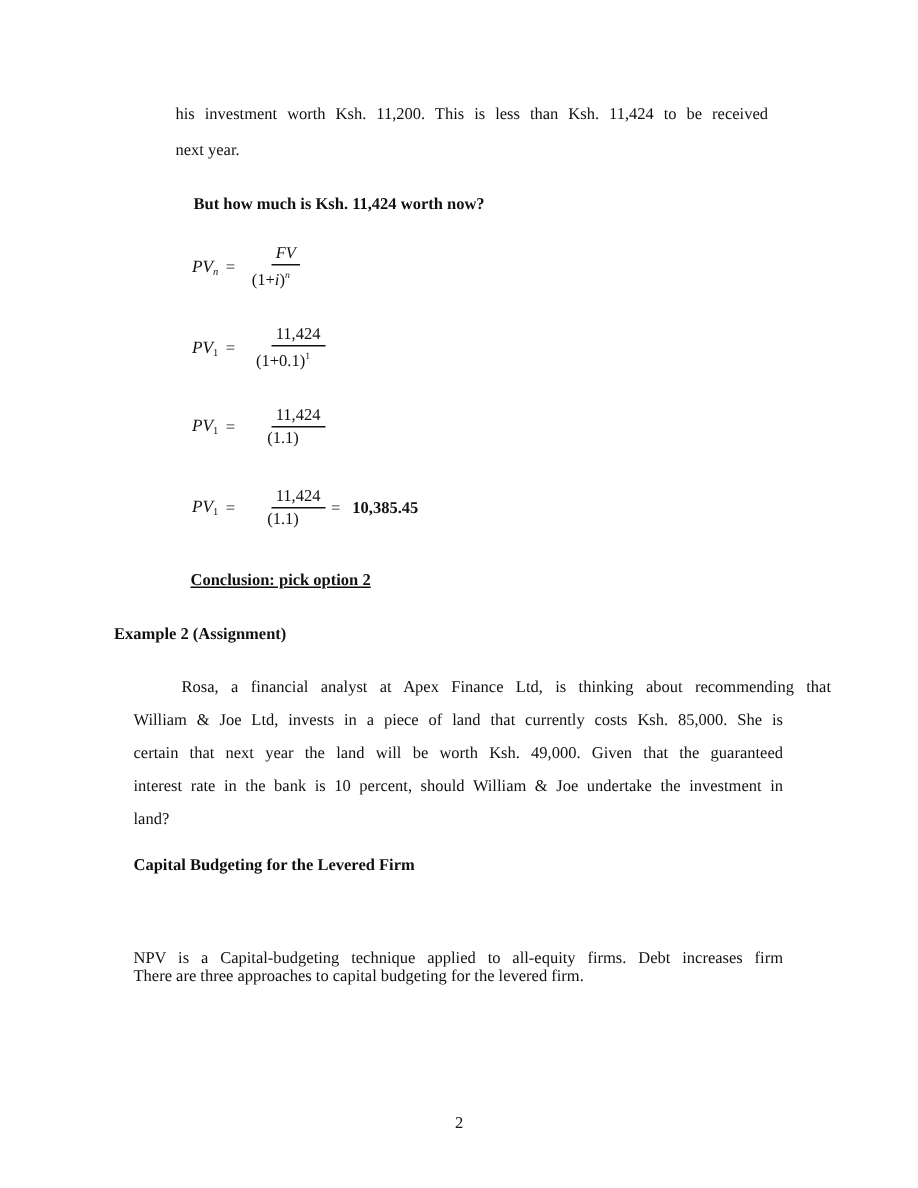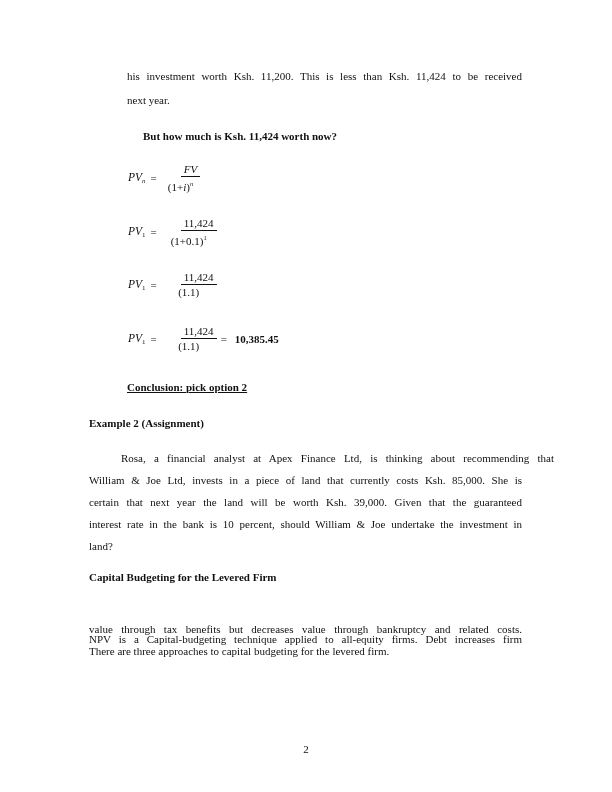--- a/index.html
+++ b/index.html
@@ -32,21 +32,21 @@
       left: 89px;
       width: 433px;
       font-size: 11px;
       text-align: justify;
       text-align-last: justify;
       white-space: nowrap;
     }
     .justify.last {
       text-align-last: left;
     }
-    .indent { left: 127px; width: 395px; }
+    .indent { left: 117px; width: 395px; }
     .bold { font-weight: bold; }
     .underline { text-decoration: underline; }
 
     
     .formula {
       position: absolute;
       left: 128px;
       display: flex;
       align-items: center;
       font-size: 11px;
@@ -97,21 +97,21 @@
     }
   </style>
 </head>
 <body>
 
 <div class="page">
 
   <div class="justify indent" style="top:70px;">his investment worth Ksh. 11,200. This is less than Ksh. 11,424 to be received</div>
   <div class="justify indent last" style="top:94px;">next year.</div>
 
-  <div class="line bold" style="left:143px; top:129px;">But how much is Ksh. 11,424 worth now?</div>
+  <div class="line bold" style="left:129px; top:129px;">But how much is Ksh. 11,424 worth now?</div>
 
   <div class="formula" style="top:163px;">
     <span class="lhs"><span>PV</span><sub>n</sub></span>
     <span class="eq">=</span>
     <span class="frac">
       <span class="num italic">FV</span>
       <span class="den"><span>(1+</span><i>i</i><span>)</span><sup><i>n</i></sup></span>
     </span>
   </div>
 
@@ -139,26 +139,25 @@
     <span class="frac">
       <span class="num">11,424</span>
       <span class="den">(1.1)</span>
     </span>
     <span class="eq" style="margin-left:4px;">=</span>
     <span class="result" style="margin-left:4px;">10,385.45</span>
   </div>
 
   <div class="line bold underline" style="left:127px; top:380px;text-align:right;">Conclusion: pick option 2</div>
 
-  <div class="line bold" style="left:89px; top:416px;">Example 2 (Assignment)</div>
+  <div class="line bold" style="left:76px; top:416px;">Example 2 (Assignment)</div>
   <div class="justify" style="top:452px;margin-left:32px;">Rosa, a financial analyst at Apex Finance Ltd, is thinking about recommending that</div>
   <div class="justify" style="top:474px;">William &amp; Joe Ltd, invests in a piece of land that currently costs Ksh. 85,000. She is</div>
-  <div class="justify" style="top:496px;">certain that next year the land will be worth Ksh. 39,000. Given that the guaranteed</div>
+  <div class="justify" style="top:496px;">certain that next year the land will be worth Ksh. 49,000. Given that the guaranteed</div>
   <div class="justify" style="top:518px;">interest rate in the bank is 10 percent, should William &amp; Joe undertake the investment in</div>
   <div class="justify last" style="top:540px;">land?</div>
 
   <div class="line bold" style="left:89px; top:570px;">Capital Budgeting for the Levered Firm</div>
   <div class="justify" style="top:633px;">NPV is a Capital-budgeting technique applied to all-equity firms. Debt increases firm</div>
-  <div class="justify" style="top:623px;">value through tax benefits but decreases value through bankruptcy and related costs.</div>
   <div class="justify last" style="top:645px;">There are three approaches to capital budgeting for the levered firm.</div>
 
   <div class="page-number">2</div>
 </div>
 
 </body></html>

